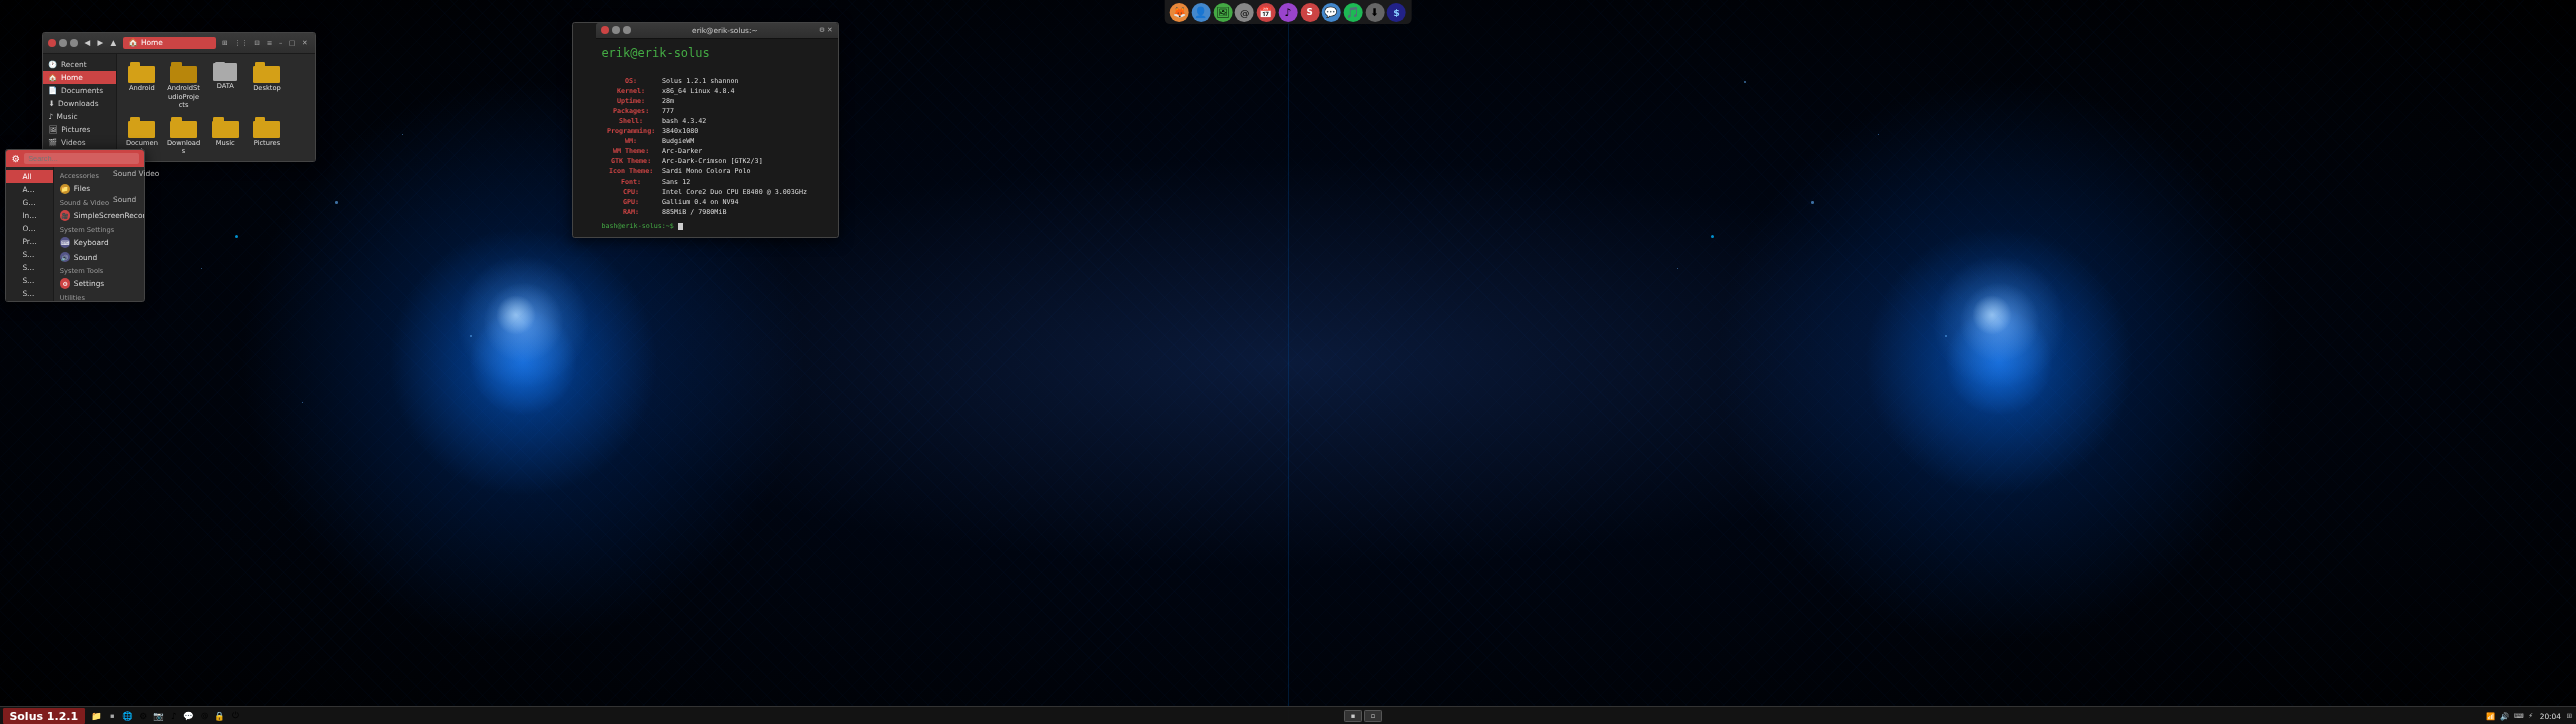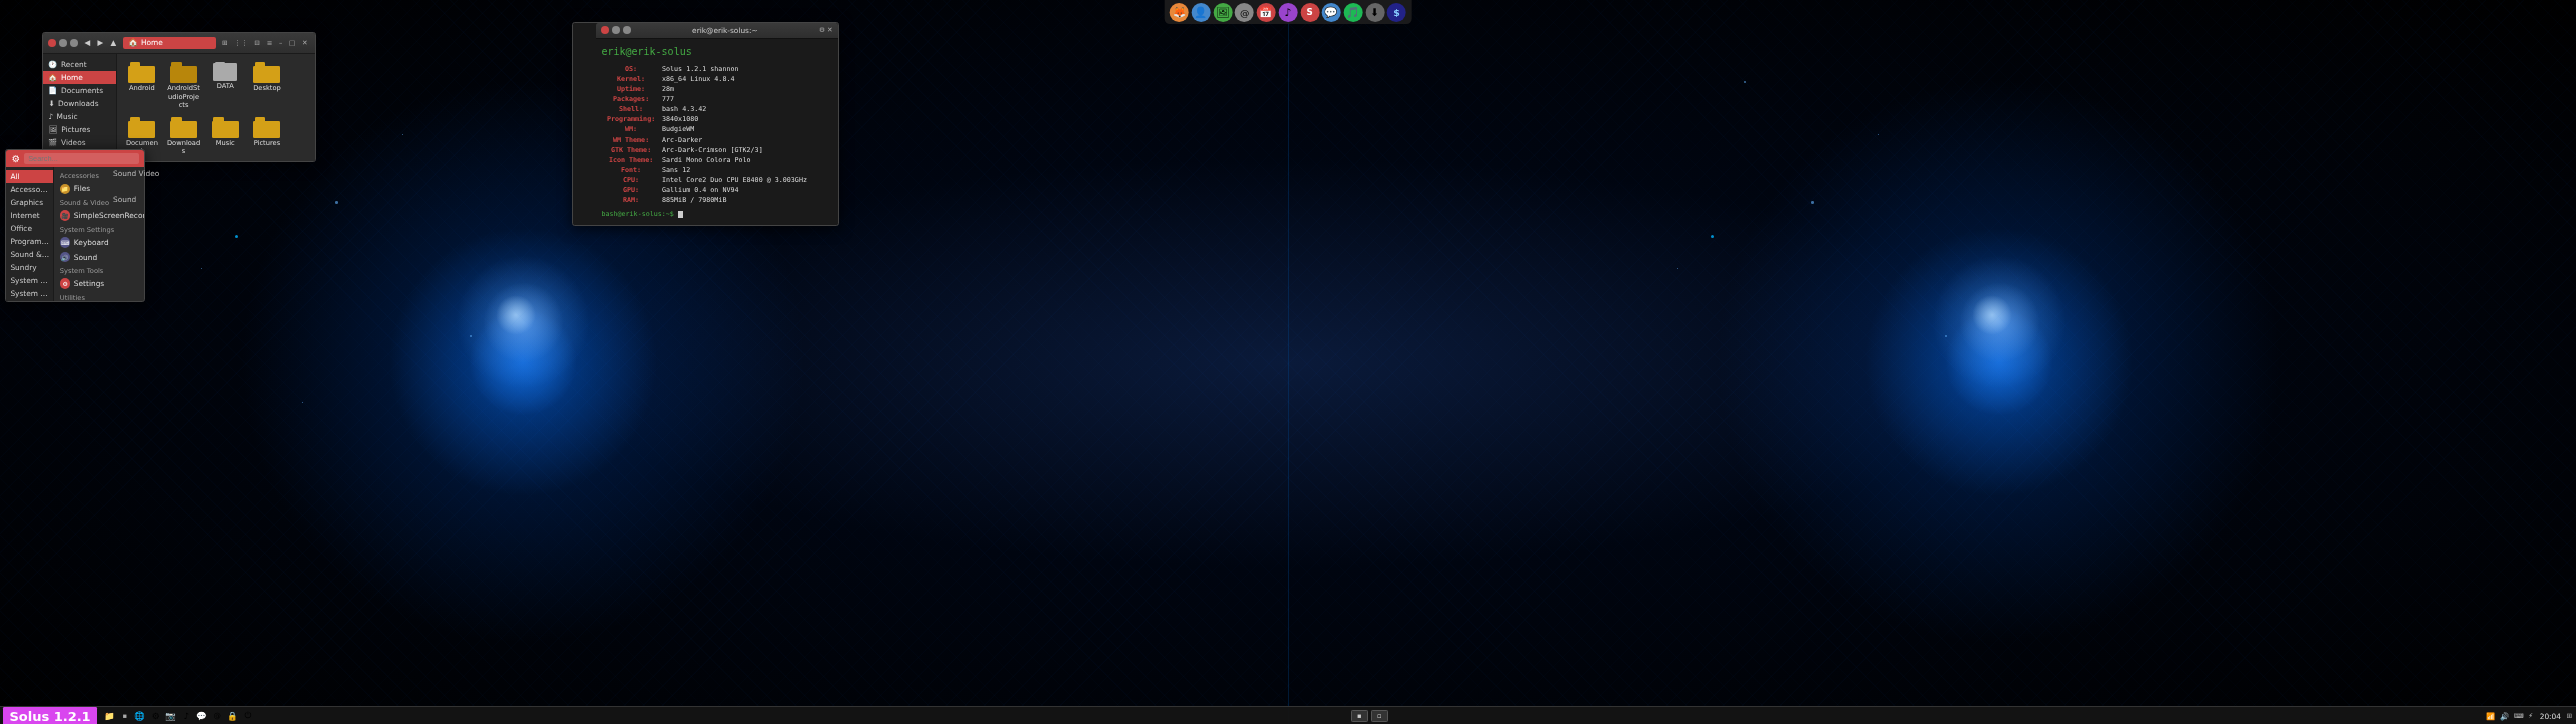--- a/index.html
+++ b/index.html
@@ -255,21 +255,21 @@
       height: 134px;
     }
     .app-categories {
       width: 48px;
       background: #252525;
       border-right: 0.7px solid #1a1a1a;
       padding: 2.7px 0;
       overflow-y: auto;
     }
     .app-category {
-      padding: 2px 4px;
+      padding: 2px 16px;
       color: #ccc;
       cursor: pointer;
       font-size: 7.4px;
       white-space: nowrap;
       overflow: hidden;
       text-overflow: ellipsis;
     }
     .app-category.active { background: #c44; color: white; }
 
     .app-list-panel {
@@ -386,24 +386,24 @@
       align-items: center;
       z-index: 100;
     }
     .taskbar-left {
       display: flex;
       align-items: center;
       padding: 0 2.7px;
       gap: 1.3px;
     }
     .taskbar-start {
-      background: #d946ef;
+      background: #7f1d1d;
       color: white;
       padding: 1.3px 6.7px;
-      font-size: 13px;
+      font-size: 11px;
       font-weight: bold;
       cursor: pointer;
       border-radius: 1.3px;
       white-space: nowrap;
     }
     .taskbar-icons {
       display: flex;
       align-items: center;
       gap: 2px;
       padding: 0 2.7px;
@@ -730,21 +730,21 @@
       <div class="titlebar-btn btn-max"></div>
     </div>
     <div class="terminal-title">erik@erik-solus:~</div>
     <div style="display:flex;gap:2px;align-items:center;">
       <span style="color:#aaa;font-size:6.7px;cursor:pointer;">⚙</span>
       <span style="color:#aaa;font-size:6.7px;cursor:pointer;">✕</span>
     </div>
   </div>
   <div class="terminal-body">
     <div class="terminal-info">
-      <div style="color:#4a4;font-size:10px;margin-bottom:5px;"><span>erik@erik-solus</span></div>
+      <div style="color:#4a4;font-size:12px;margin-bottom:14px;"><span>erik@erik-solus</span></div>
       <table>
         <tbody>
             <tr>
           <td class="info-key">OS:</td>
           <td class="info-val">Solus 1.2.1 shannon</td>
         </tr>
         <tr>
           <td class="info-key">Kernel:</td>
           <td class="info-val">x86_64 Linux 4.8.4</td>
         </tr>

